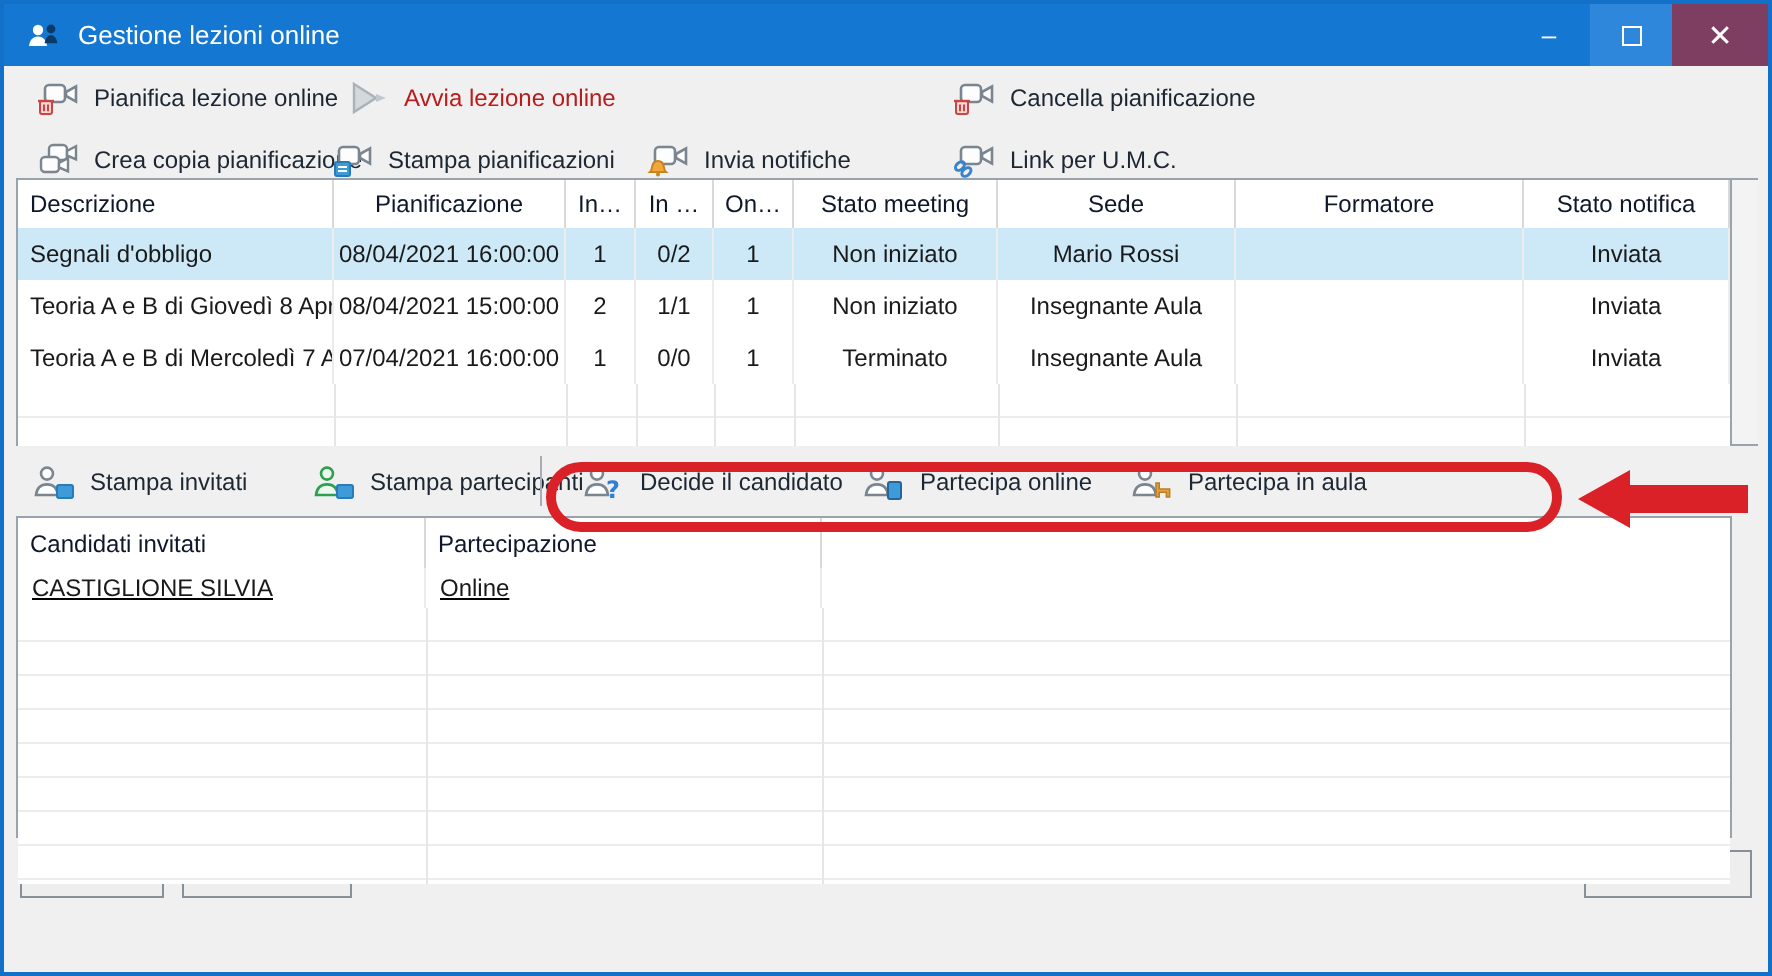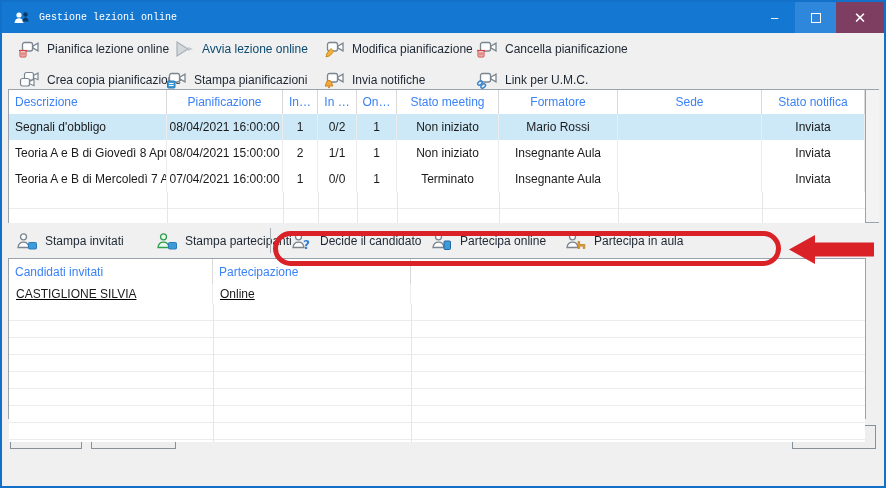--- a/index.html
+++ b/index.html
@@ -4,44 +4,44 @@
 <style>
   * { margin:0; padding:0; box-sizing:border-box; }
   body { font-family:"Liberation Sans", sans-serif; background:#888; }
   .window{
     position:relative; width:886px; height:488px;
     border:2px solid #1270c8; background:#f0f0f0; overflow:hidden;
   }
   
   .titlebar{ height:31px; background:#1478d2; display:flex; align-items:center; color:#fff; }
   .titlebar .appicon{ margin:0 8px 0 11px; display:flex; }
-  .titlebar .title{ font-size:10px; flex:1; white-space:nowrap;font-family:Liberation Mono, monospace; }
+  .titlebar .title{ font-size:13px; flex:1; white-space:nowrap; }
   .winbtns{ display:flex; height:31px; }
   .winbtn{ width:41px; height:31px; display:flex; align-items:center; justify-content:center;
            color:#fff; font-size:13px; cursor:default; }
   .winbtn.max{ background:#2e87da; }
   .winbtn.close{ width:48px; background:#7d3e61; font-size:15px; }
   .maxglyph{ width:10px; height:10px; border:1px solid #fff; display:inline-block; }
   
   .toolbar{ position:relative; height:56px; background:#f0f0f0; }
   .tb-row{ position:relative; height:31px; }
   .tbtn{ position:absolute; top:2px; height:27px; display:flex; align-items:center; gap:7px;
          padding:0 8px; font-size:12px; color:#1d2733; white-space:nowrap; cursor:default; }
-  .tbtn.disabled{ color:#0c4a6e; }
+  .tbtn.disabled{ color:#b91c1c; }
   .midbar{ position:relative; height:35px; background:#f0f0f0; }
   .midbar .tbtn{ top:4px; }
   .vsep{ position:absolute; left:268px; top:5px; width:1px; height:25px; background:#a7adb5; }
   .icon{ display:inline-flex; }
   
   .tablewrap{ margin:0 18px 0 6px; background:#fff; border:1px solid #98a3ae; position:relative; }
   .t1{ height:134px; }
   .t2{ height:161px; }
   .grid9{ display:grid; grid-template-columns:158px 116px 35px 39px 40px 102px 119px 144px 1fr; }
   .grid3{ display:grid; grid-template-columns:204px 198px 1fr; }
-  .th{ height:24px; font-size:12px; color:#3b82f6; display:flex; align-items:center;
+  .th{ height:24px; font-size:12px; color:#0f172a; display:flex; align-items:center;
        padding:0 6px; border-right:1px solid #d9d9d9; background:#fff; }
   .grid9 .th{ justify-content:center; }
   .grid9 .th:first-child{ justify-content:flex-start; }
   .trow{ height:26px; }
   .td{ font-size:12px; color:#1a1a1a; display:flex; align-items:center; justify-content:center;
        padding:0 4px; border-right:1px solid #ececec; overflow:hidden; white-space:nowrap; }
   .td.left{ justify-content:flex-start; padding-left:6px; }
   .trow.selected .td{ background:#cde9f8; }
   .t2 .trow{ height:20px;text-decoration:underline; }
   .t2 .td{ justify-content:flex-start; padding-left:7px; }
@@ -114,30 +114,20 @@
       </div>
       <div class="tbtn disabled" style="left:163px">
         <span class="icon">
           <svg width="22" height="18" viewBox="0 0 22 18">
             <path d="M4 2l11 7-11 7z" fill="#d3d8dd" stroke="#a9b1b9" stroke-width="1.2"></path>
             <path d="M15 7l5 2-5 2z" fill="#c2c8ce"></path>
           </svg>
           </span>
         <span>Avvia lezione online</span>
       </div>
-      <div class="tbtn" style="left:313px">
-        <span class="icon">
-          <svg width="22" height="18" viewBox="0 0 22 18">
-            <rect x="4.5" y="2.5" width="10" height="8.5" rx="2" fill="#fdfdfd" stroke="#7a8590" stroke-width="1.3"></rect>
-            <path d="M15 6l5-2.8v7.6L15 8z" fill="#fdfdfd" stroke="#7a8590" stroke-width="1.3"></path>
-            <path d="M3 17l1.1-4L8 8.6l2.8 2.8-3.9 4.3z" fill="#f2b13d" stroke="#c98a1e"></path>
-          </svg>
-          </span>
-        <span>Modifica pianificazione</span>
-      </div>
       <div class="tbtn" style="left:466px">
         <span class="icon">
           <svg width="22" height="18" viewBox="0 0 22 18">
             <rect x="4.5" y="2.5" width="10" height="8.5" rx="2" fill="#fdfdfd" stroke="#7a8590" stroke-width="1.3"></rect>
             <path d="M15 6l5-2.8v7.6L15 8z" fill="#fdfdfd" stroke="#7a8590" stroke-width="1.3"></path>
             <rect x="2" y="10.5" width="6" height="6.5" rx="1" fill="#f6d7d4" stroke="#cc4444"></rect>
             <line x1="1" y1="10.5" x2="9" y2="10.5" stroke="#cc4444" stroke-width="1.2"></line>
             <line x1="4" y1="12.3" x2="4" y2="15.6" stroke="#cc4444"></line>
             <line x1="6" y1="12.3" x2="6" y2="15.6" stroke="#cc4444"></line>
           </svg>
@@ -195,22 +185,22 @@
   </div>
 
   <div class="tablewrap t1">
     <div class="grid9">
       <div class="th">Descrizione</div>
       <div class="th">Pianificazione</div>
       <div class="th">In…</div>
       <div class="th">In …</div>
       <div class="th">On…</div>
       <div class="th">Stato meeting</div>
+      <div class="th">Sede</div>
       <div class="th">Formatore</div>
-      <div class="th">Sede</div>
       <div class="th">Stato notifica</div>
     </div>
     <div class="grid9 trow selected">
       <div class="td left">Segnali d'obbligo</div>
       <div class="td">08/04/2021 16:00:00</div>
       <div class="td">1</div>
       <div class="td">0/2</div>
       <div class="td">1</div>
       <div class="td">Non iniziato</div>
       <div class="td">Mario Rossi</div>

